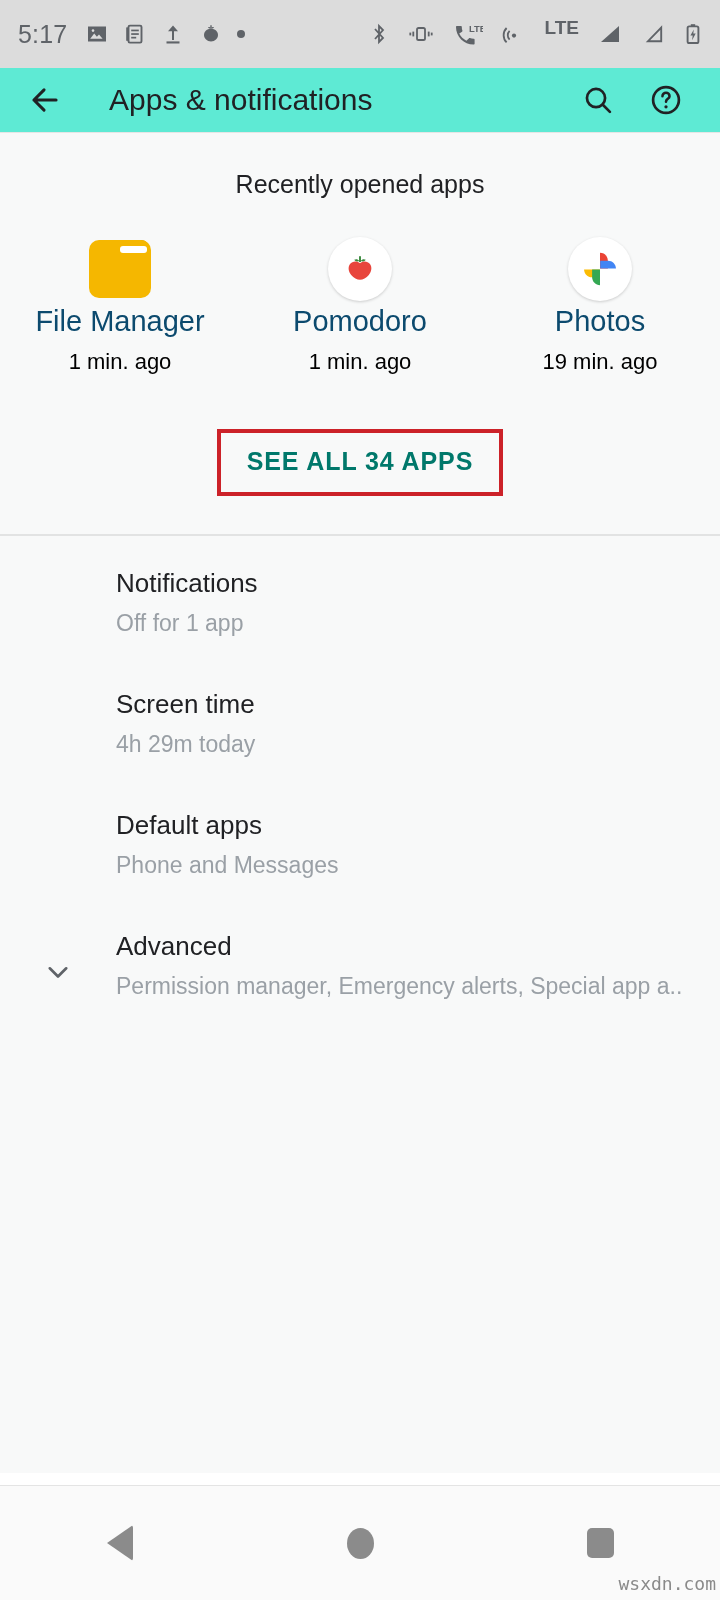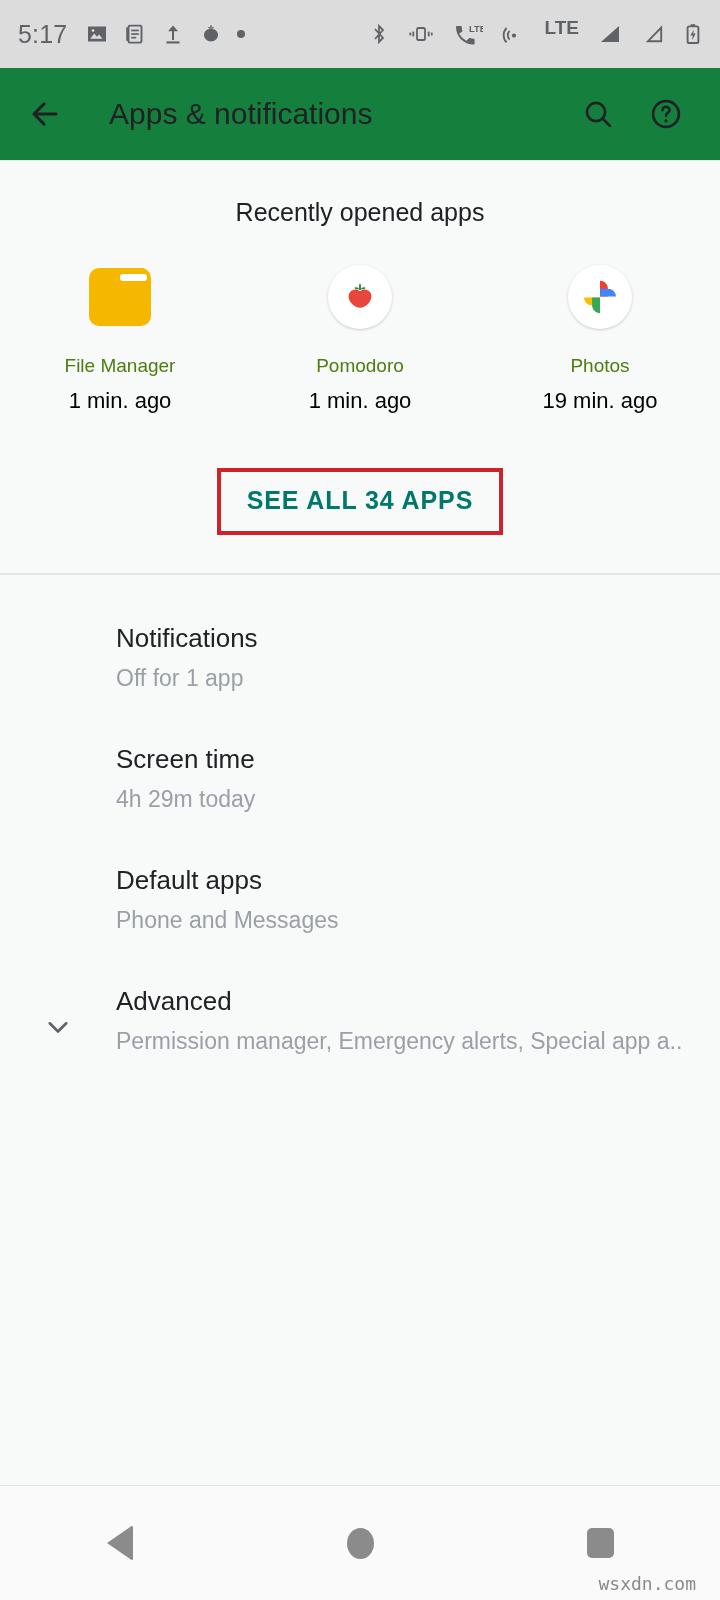--- a/index.html
+++ b/index.html
@@ -51,22 +51,22 @@
   .sb-dot {
     width: 8px;
     height: 8px;
     border-radius: 50%;
     background: #5f6368;
     display: inline-block;
   }
 
   
   .app-bar {
-    height: 93px;
-    background: #15803d;
+    height: 65px;
+    background: #5eead4;
     display: flex;
     align-items: center;
     padding: 0 26px 0 26px;
     box-sizing: border-box;
     border-bottom: 1px solid #e6e6e6;
   }
   .back-btn {
     width: 56px;
     height: 56px;
     display: flex;
@@ -117,23 +117,22 @@
     align-items: center;
   }
   .app-icon-wrap {
     width: 72px;
     height: 72px;
     display: flex;
     align-items: center;
     justify-content: center;
   }
   .app-name {
-    font-size: 19px;
-    color: #4d7c0f;
-    margin-top: 22px;
+    font-size: 29px;
+    color: #0c4a6e;
   }
   .app-time {
     font-size: 22px;
     color: #000000;
     margin-top: 11px;
   }
 
   
   .folder {
     position: relative;
@@ -197,21 +196,21 @@
   }
 
   .divider {
     height: 2px;
     background: #e2e3e3;
     margin-top: 38px;
   }
 
   
   .settings-list {
-    padding-top: 22px;
+    padding-top: 6px;
   }
   .list-item {
     display: flex;
     align-items: flex-start;
     padding: 24px 24px 24px 0;
     min-height: 70px;
     box-sizing: border-box;
   }
   .list-gutter {
     width: 116px;
@@ -272,21 +271,21 @@
     border-radius: 50%;
     background: #8b8b8b;
   }
   .nav-recents {
     width: 27px; height: 30px;
     border-radius: 5px;
     background: #8b8b8b;
   }
   .watermark {
     position: absolute;
-    right: 24px;
+    right: 4px;
     bottom: 6px;
     font-size: 18px;
     color: #8a8a8a;
     font-family: "DejaVu Sans Mono", monospace;
   }
 </style>
 </head>
 <body>
 
 <div class="status-bar">

